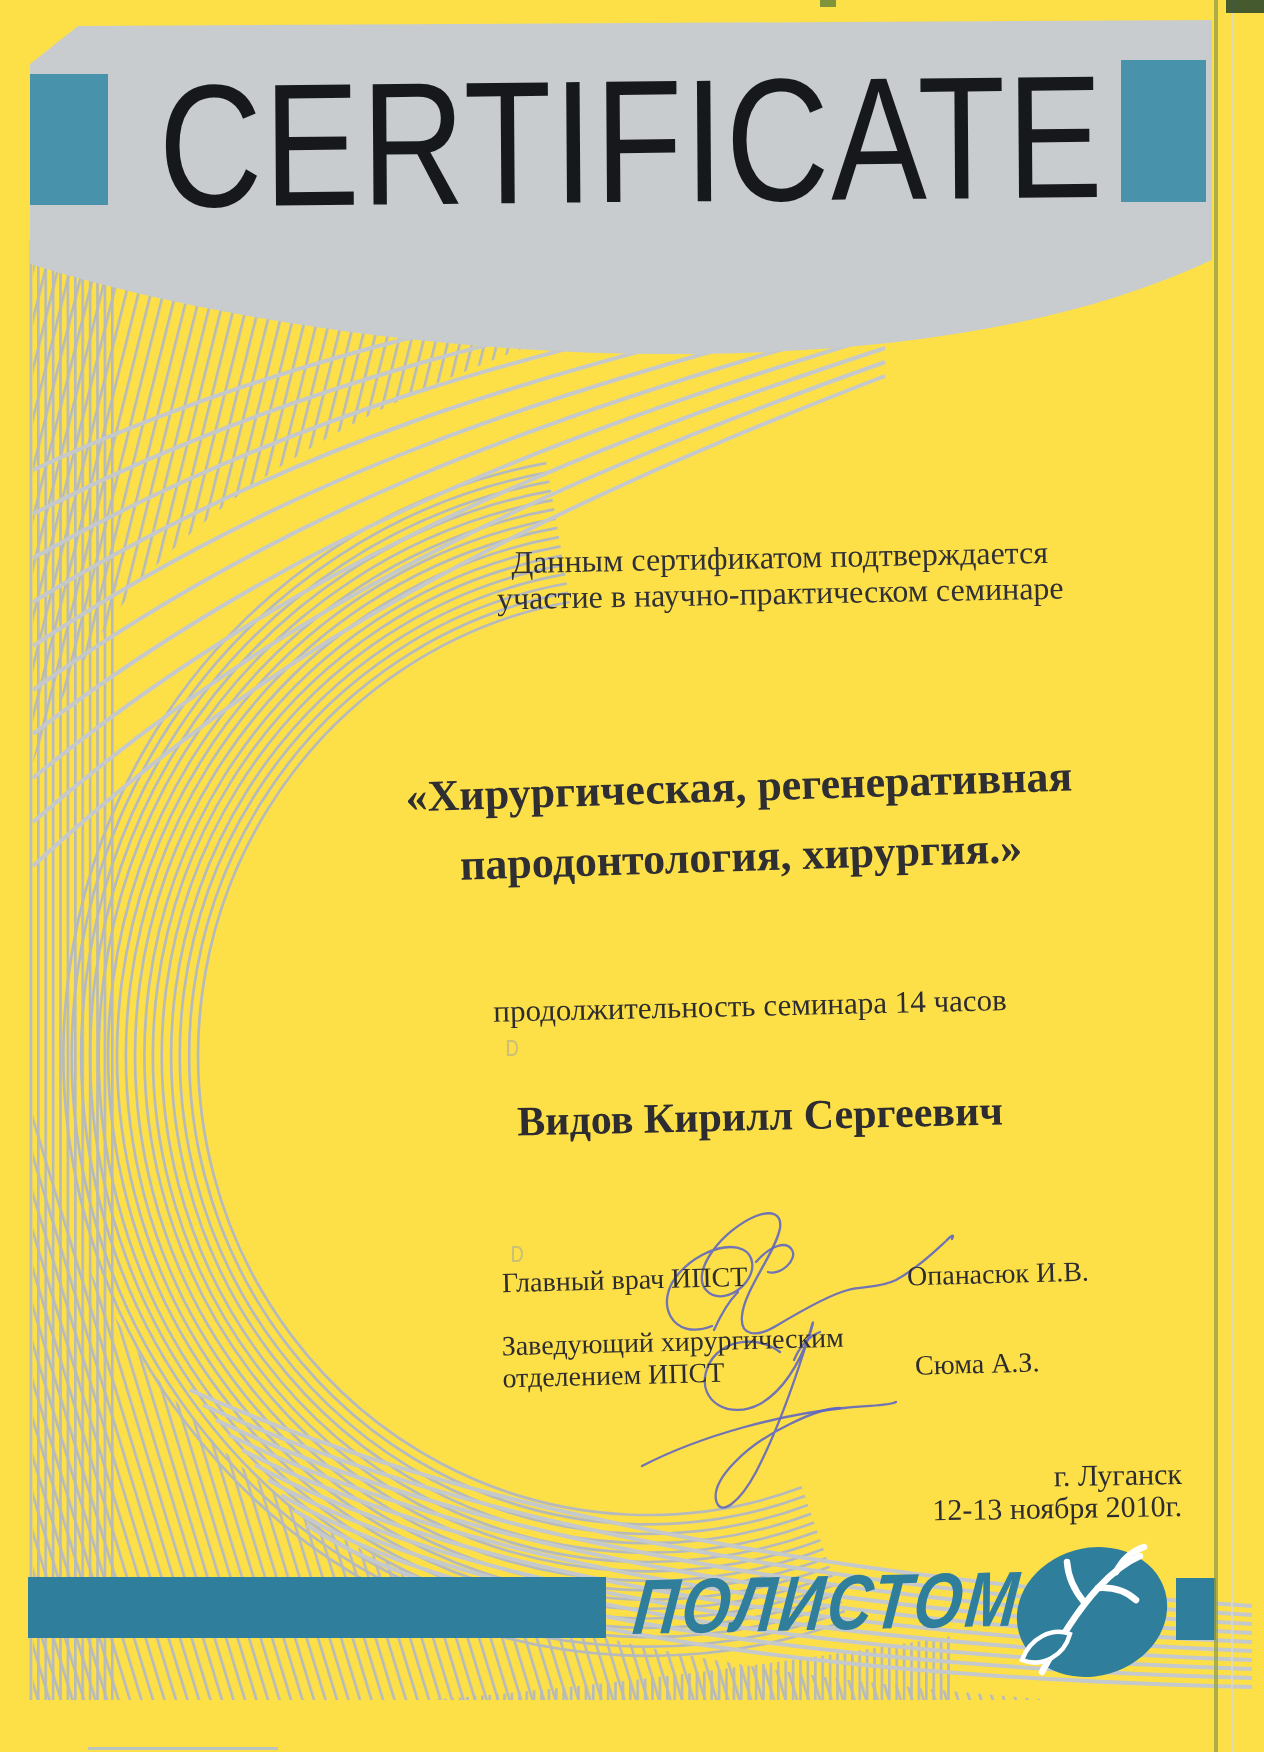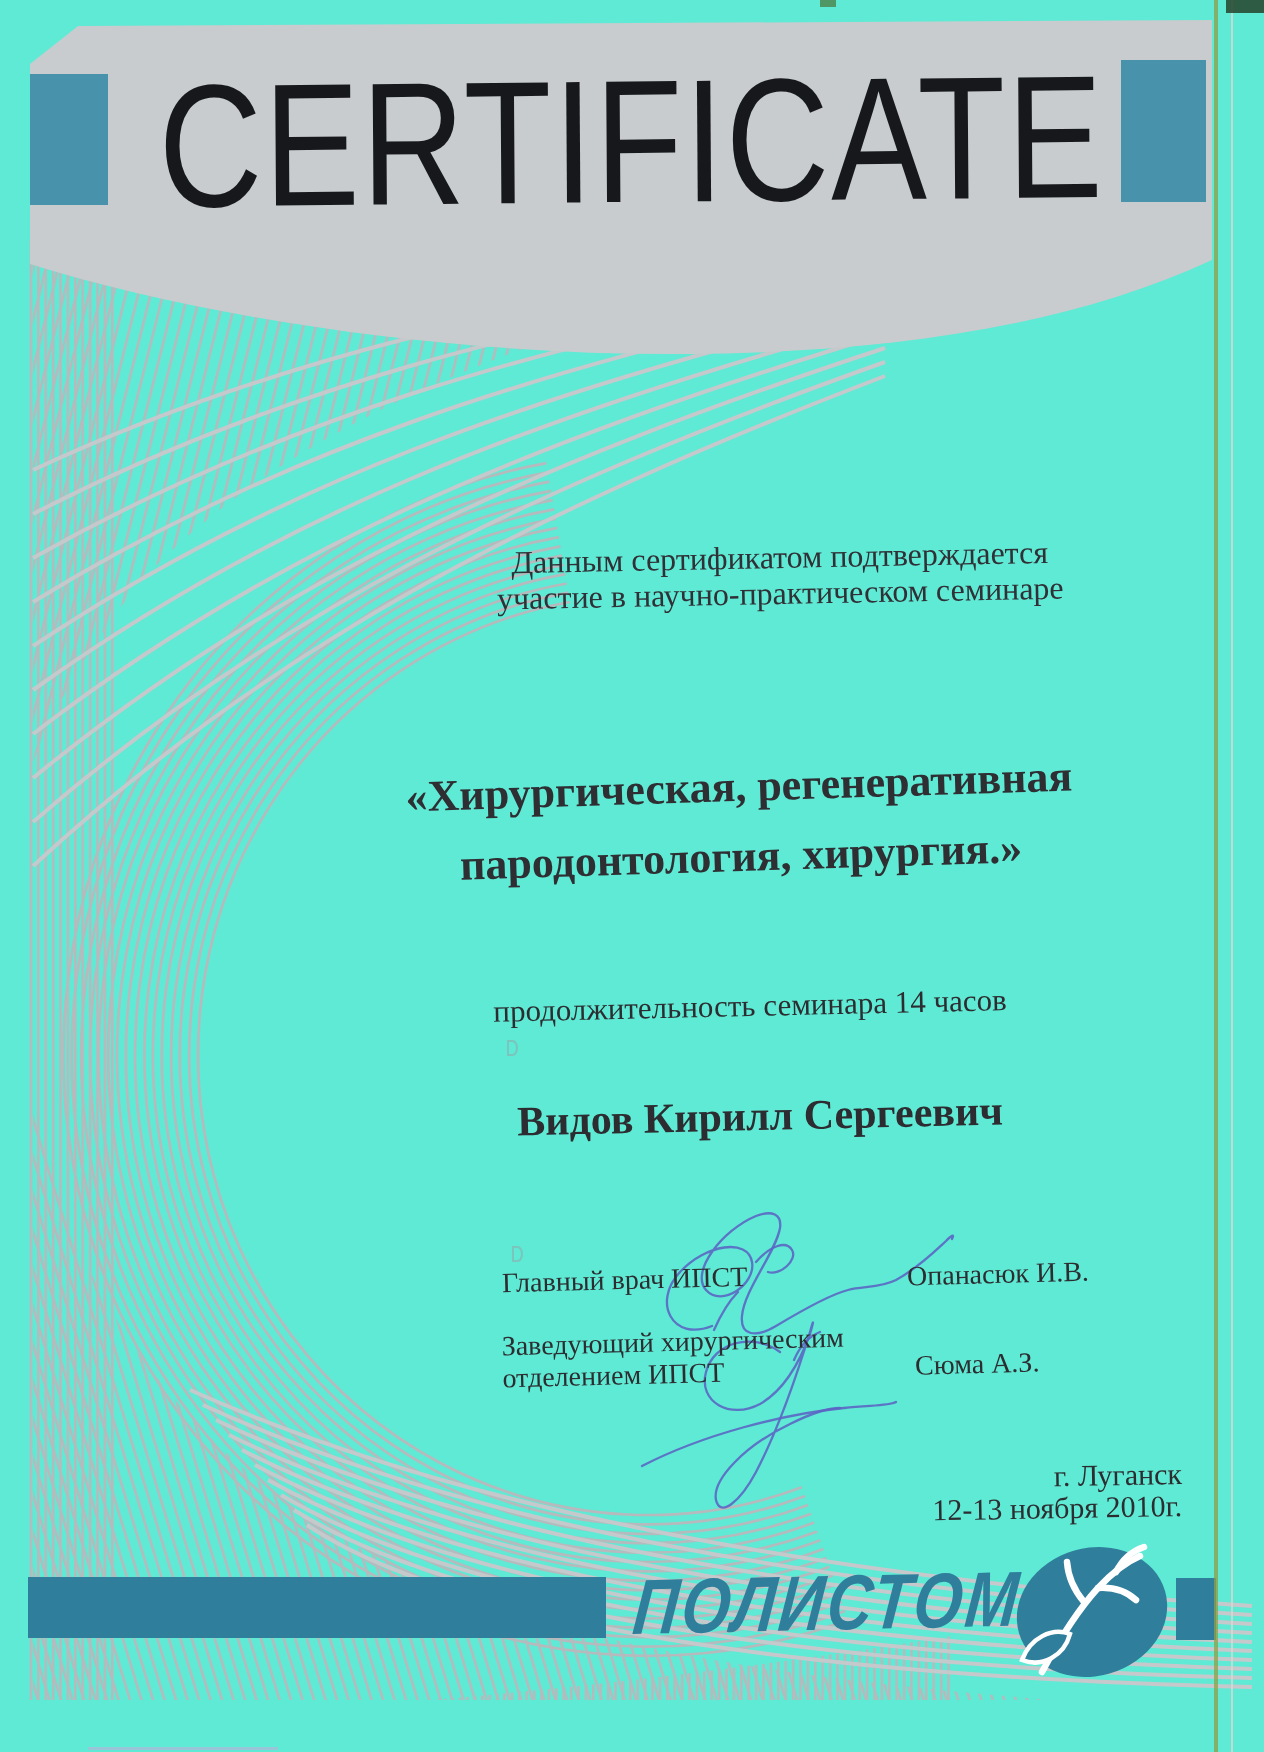--- a/index.html
+++ b/index.html
@@ -1,18 +1,18 @@
 <!DOCTYPE html>
 <html style="--accent_teal: #4892ac; --brand_teal: #2f7e9c; --banner_gray: #c8ccce; --pattern_gray: #b6babd; --curve_gray: #c5c9cc; --ink: #2d2d31; --signature_blue: #5c63c4;"><head>
 <meta charset="utf-8">
 <style>
   html,body{margin:0;padding:0;background:#f4f4f2;}
   .page{
     position:relative;width:1264px;height:1752px;margin:0 auto;
-    background:#5eead4;overflow:hidden;
+    background:#fde047;overflow:hidden;
     font-family:"Liberation Serif", serif;
     color:var(--ink,#2d2d31);
   }
   .deco{position:absolute;left:0;top:0;width:1264px;height:1752px;z-index:1;}
   
   .banner-fill{fill:var(--banner_gray,#c8ccce);}
   .teal{fill:var(--accent_teal,#4892ac);}
   .teal-dark{fill:var(--brand_teal,#2f7e9c);}
   .pat-fill{fill:var(--pattern_gray,#b6babd);}
   .arc-line path{stroke:var(--pattern_gray,#b6babd);stroke-width:2.7;fill:none;}

